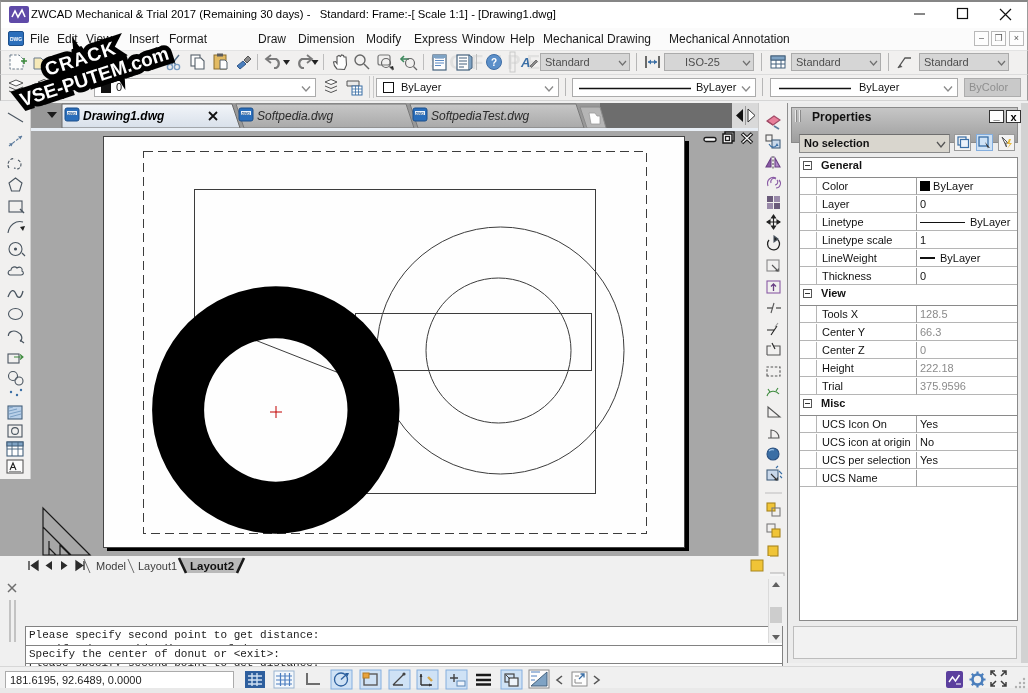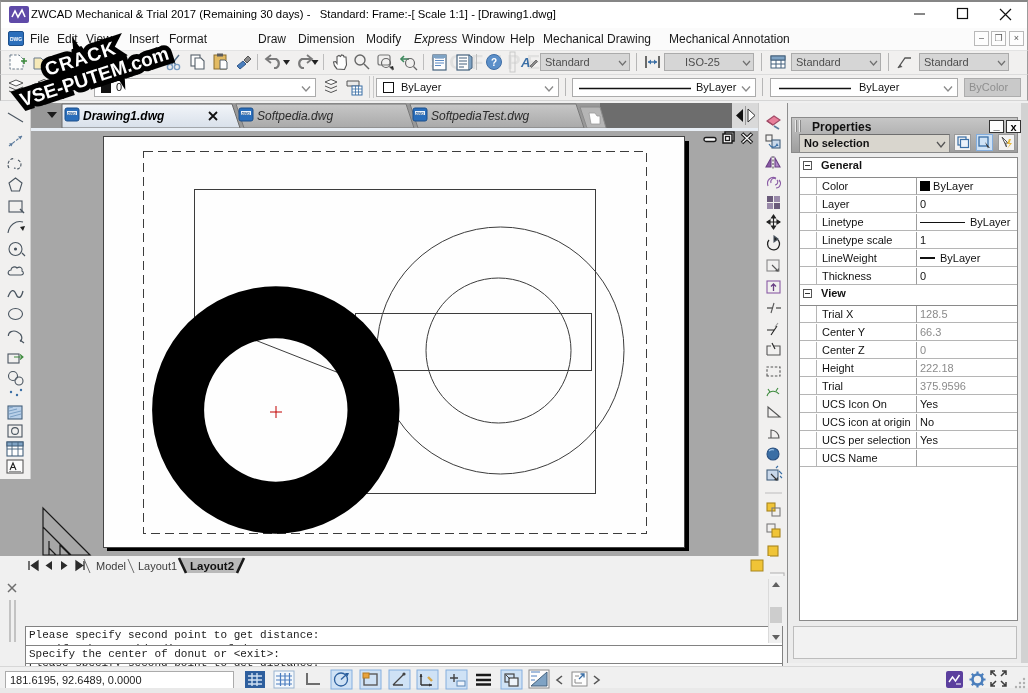--- a/index.html
+++ b/index.html
@@ -66,21 +66,21 @@
 <div class="abs" style="left:8px;top:31px;width:16px;height:15px;background:#2a6ebb;border:1px solid #1c4f8a;border-radius:2px;color:#fff;font-size:5px;font-weight:bold;text-align:center;line-height:15px;">DWG</div>
 <div class="mi" style="left:30px;">File</div>
 <div class="mi" style="left:57px;">Edit</div>
 <div class="mi" style="left:86px;">View</div>
 <div class="mi" style="left:129px;">Insert</div>
 <div class="mi" style="left:169px;">Format</div>
 <div class="mi" style="left:217px;margin-top:43px;">Tools</div>
 <div class="mi" style="left:258px;">Draw</div>
 <div class="mi" style="left:298px;">Dimension</div>
 <div class="mi" style="left:366px;">Modify</div>
-<div class="mi" style="left:414px;font-style:italic;">Express</div>
+<div class="mi" style="left:414px;">Express</div>
 <div class="mi" style="left:462px;">Window</div>
 <div class="mi" style="left:510px;">Help</div>
 <div class="mi" style="left:543px;">Mechanical Drawing</div>
 <div class="mi" style="left:669px;">Mechanical Annotation</div>
 <div class="mbtn" style="left:974px;">–</div>
 <div class="mbtn" style="left:991px;">❐</div>
 <div class="mbtn" style="left:1009px;">×</div>
 
 <div id="tb1" class="abs"></div>
 <div class="abs" style="left:0;top:50px;" id="tb1icons">
@@ -551,21 +551,21 @@
         <rect x="4" y="8" width="21" height="16" fill="#f5f5f5" stroke="#b5b5b5"></rect>
         <path d="M14.5 12 l-4 5 h8 z" fill="#555" stroke="none"></path>
       </g>
 </svg>
 </div>
 
 <div id="props" class="abs"></div>
 <div id="rightmargin" class="abs"></div>
 <div class="abs" id="propsinner" style="left:787px;top:103px;width:234px;height:560px;font-size:11px;">
 
-<div class="abs" style="left:4px;top:14px;width:227px;height:36px;background:linear-gradient(#c6c6c6,#9e9e9e);border:1px solid #8a8a8a;">
+<div class="abs" style="left:4px;top:4px;width:227px;height:36px;background:linear-gradient(#c6c6c6,#9e9e9e);border:1px solid #8a8a8a;">
   <div class="abs" style="left:3px;top:2px;width:2px;height:12px;background:#e8e8e8;border-right:1px solid #8a8a8a;"></div>
   <div class="abs" style="left:7px;top:2px;width:2px;height:12px;background:#e8e8e8;border-right:1px solid #8a8a8a;"></div>
   <div class="abs" style="left:20px;top:2px;font-size:12px;font-weight:bold;color:#111;">Properties</div>
   <div class="abs" style="left:197px;top:2px;width:15px;height:13px;background:#fdfdfd;border:1px solid #333;font-size:11px;font-weight:bold;text-align:center;line-height:9px;">_</div>
   <div class="abs" style="left:214px;top:2px;width:15px;height:13px;background:#fdfdfd;border:1px solid #333;font-size:11px;font-weight:bold;text-align:center;line-height:12px;">x</div>
 </div>
 
 <div class="abs" style="left:12px;top:31px;width:151px;height:19px;background:#d9d6ce;border:1px solid #8a8a8a;border-top-color:#6e6e6e;">
   <div class="abs" style="left:4px;top:2px;font-weight:bold;color:#111;">No selection</div>
   <svg class="abs" style="left:136px;top:6px;" width="10" height="8">
@@ -653,21 +653,21 @@
         <span class="val">0</span>
       </div>
 <div class="ph">
         <i class="pm"></i>
         <span>View</span>
       </div>
 <div class="pr">
         <i class="ind"></i>
         <i class="cell"></i>
         <i class="cell2"></i>
-        <span class="lbl">Trial X</span>
+        <span class="lbl">Tools X</span>
         <span class="val gray">128.5</span>
       </div>
 <div class="pr">
         <i class="ind"></i>
         <i class="cell"></i>
         <i class="cell2"></i>
         <span class="lbl">Center Y</span>
         <span class="val gray">66.3</span>
       </div>
 <div class="pr">
@@ -683,20 +683,24 @@
         <i class="cell2"></i>
         <span class="lbl">Height</span>
         <span class="val gray">222.18</span>
       </div>
 <div class="pr">
         <i class="ind"></i>
         <i class="cell"></i>
         <i class="cell2"></i>
         <span class="lbl">Trial</span>
         <span class="val gray">375.9596</span>
+      </div>
+<div class="ph">
+        <i class="pm"></i>
+        <span>Misc</span>
       </div>
 <div class="pr">
         <i class="ind"></i>
         <i class="cell"></i>
         <i class="cell2"></i>
         <span class="lbl">UCS Icon On</span>
         <span class="val">Yes</span>
       </div>
 <div class="pr">
         <i class="ind"></i>

